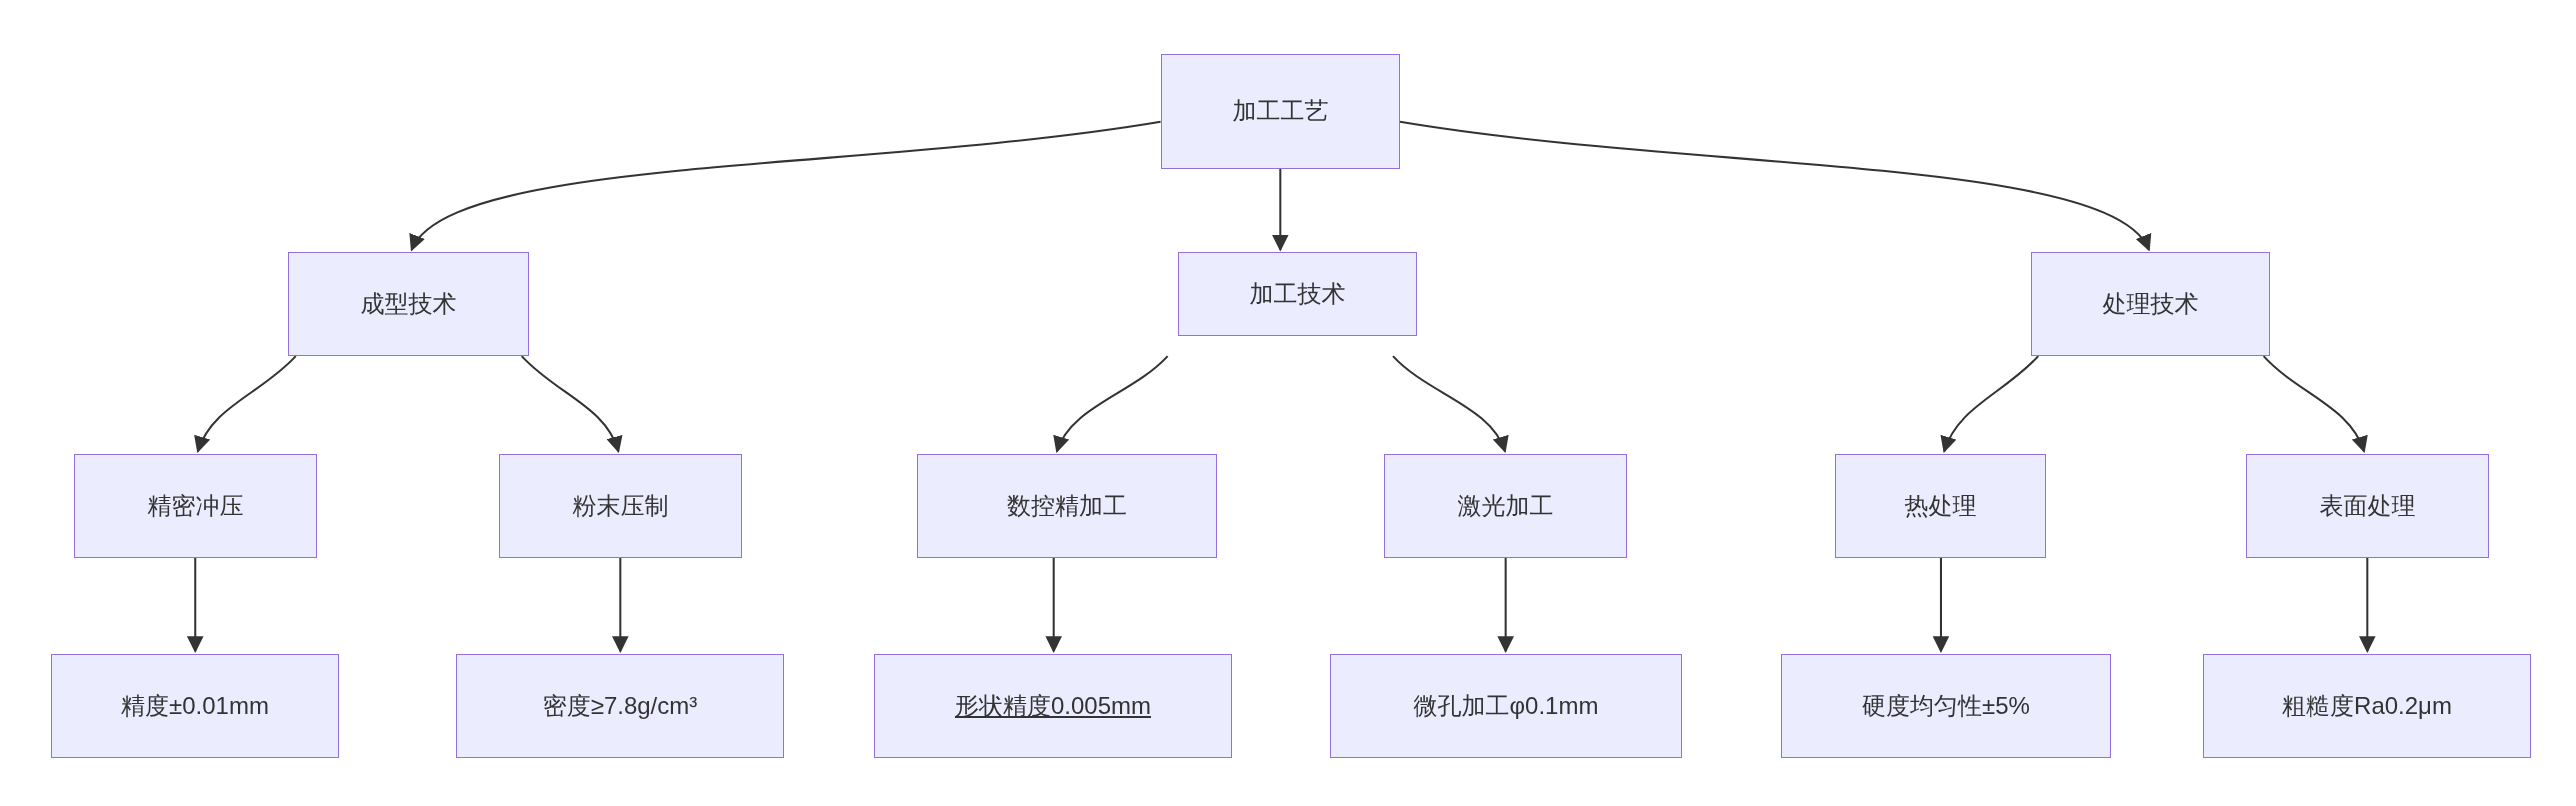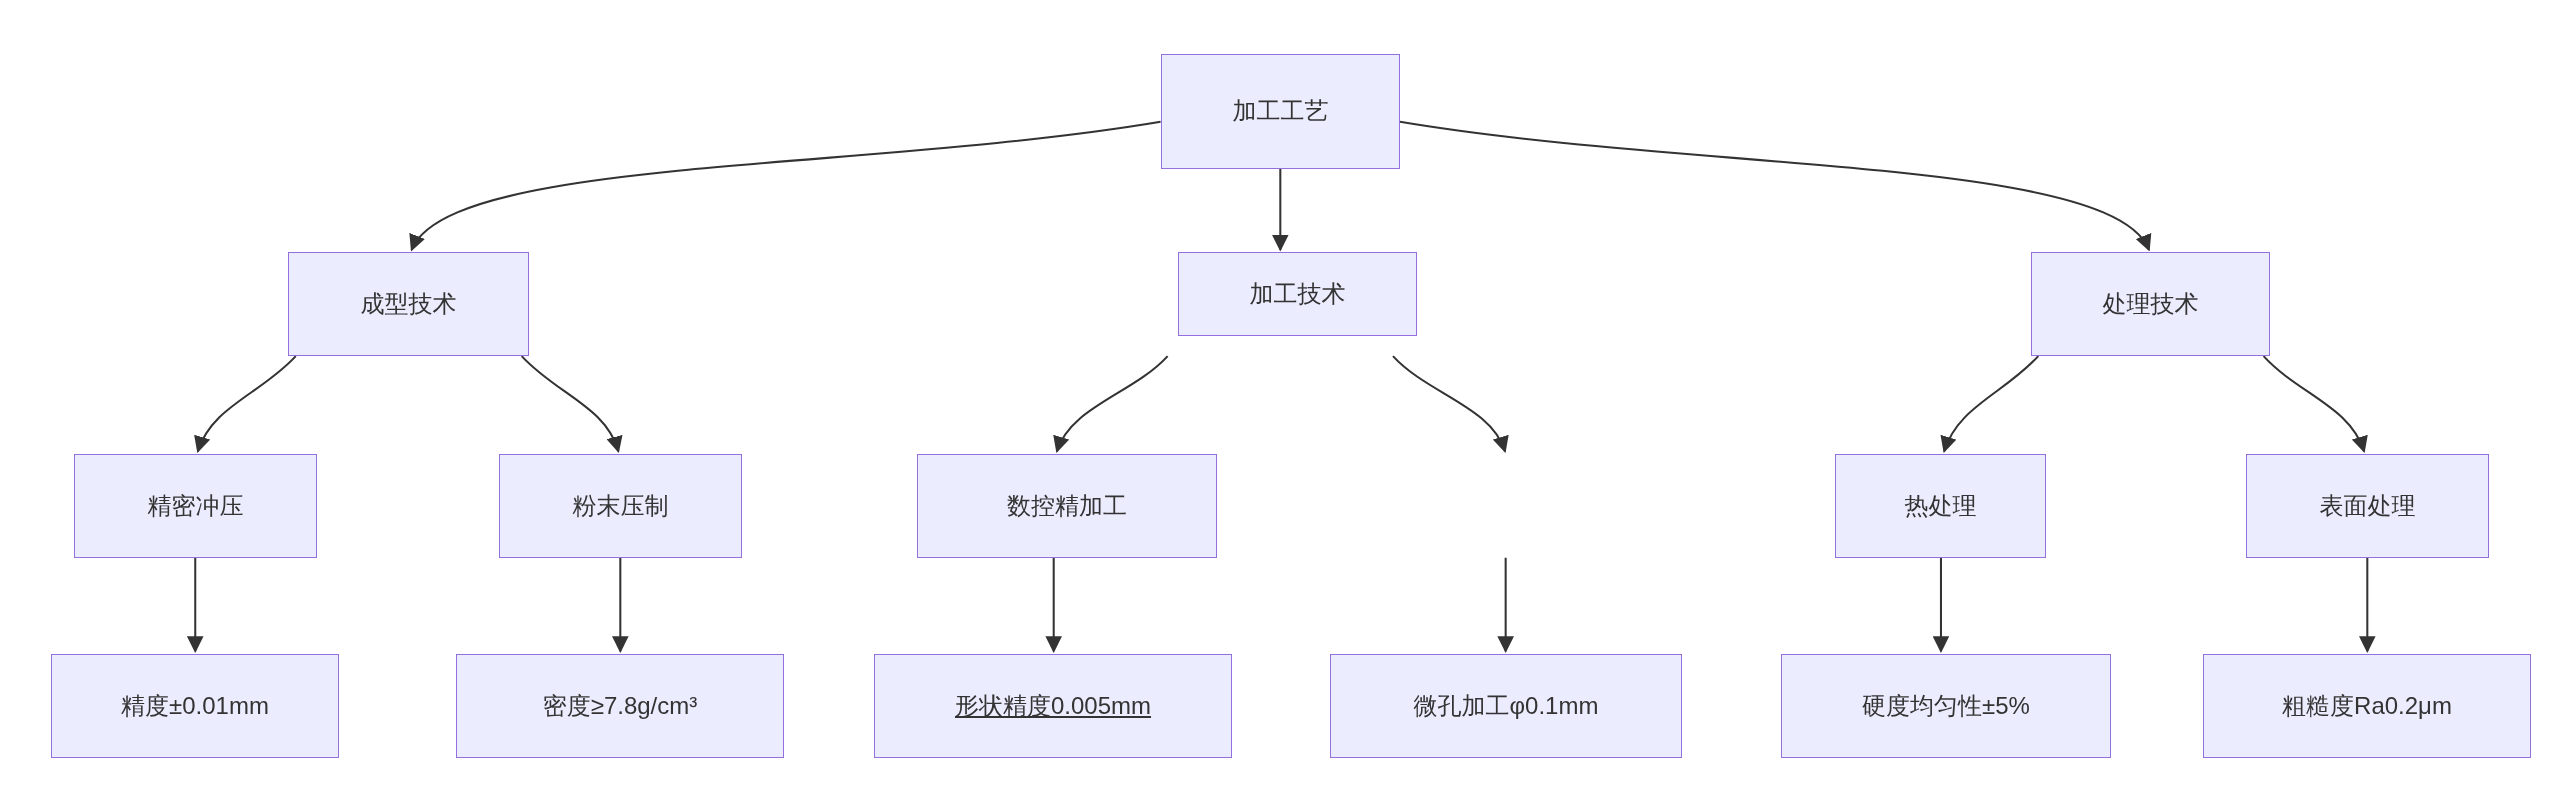--- a/index.html
+++ b/index.html
@@ -77,20 +77,21 @@
 
   <div class="node" style="left:1161px; top:54px; width:239px; height:115px;">加工工艺</div>
 
   <div class="node" style="left:288px; top:252px; width:241px; height:104px;">成型技术</div>
   <div class="node" style="left:1161px; top:252px; width:239px; height:84px;margin-left:17px;">加工技术</div>
   <div class="node" style="left:2031px; top:252px; width:239px; height:104px;">处理技术</div>
 
   <div class="node" style="left:74px; top:454px; width:243px; height:104px;">精密冲压</div>
   <div class="node" style="left:499px; top:454px; width:243px; height:104px;">粉末压制</div>
   <div class="node" style="left:917px; top:454px; width:300px; height:104px;">数控精加工</div>
+  <div class="node" style="left:1384px; top:454px; width:243px; height:104px;">激光加工</div>
   <div class="node" style="left:1835px; top:454px; width:211px; height:104px;">热处理</div>
   <div class="node" style="left:2246px; top:454px; width:243px; height:104px;">表面处理</div>
 
   <div class="node" style="left:51px; top:654px; width:288px; height:104px;">精度±0.01mm</div>
   <div class="node" style="left:456px; top:654px; width:328px; height:104px;">密度≥7.8g/cm³</div>
   <div class="node" style="left:874px; top:654px; width:358px; height:104px;text-decoration:underline;">形状精度0.005mm</div>
   <div class="node" style="left:1330px; top:654px; width:352px; height:104px;">微孔加工φ0.1mm</div>
   <div class="node" style="left:1781px; top:654px; width:330px; height:104px;">硬度均匀性±5%</div>
   <div class="node" style="left:2203px; top:654px; width:328px; height:104px;">粗糙度Ra0.2μm</div>
 

